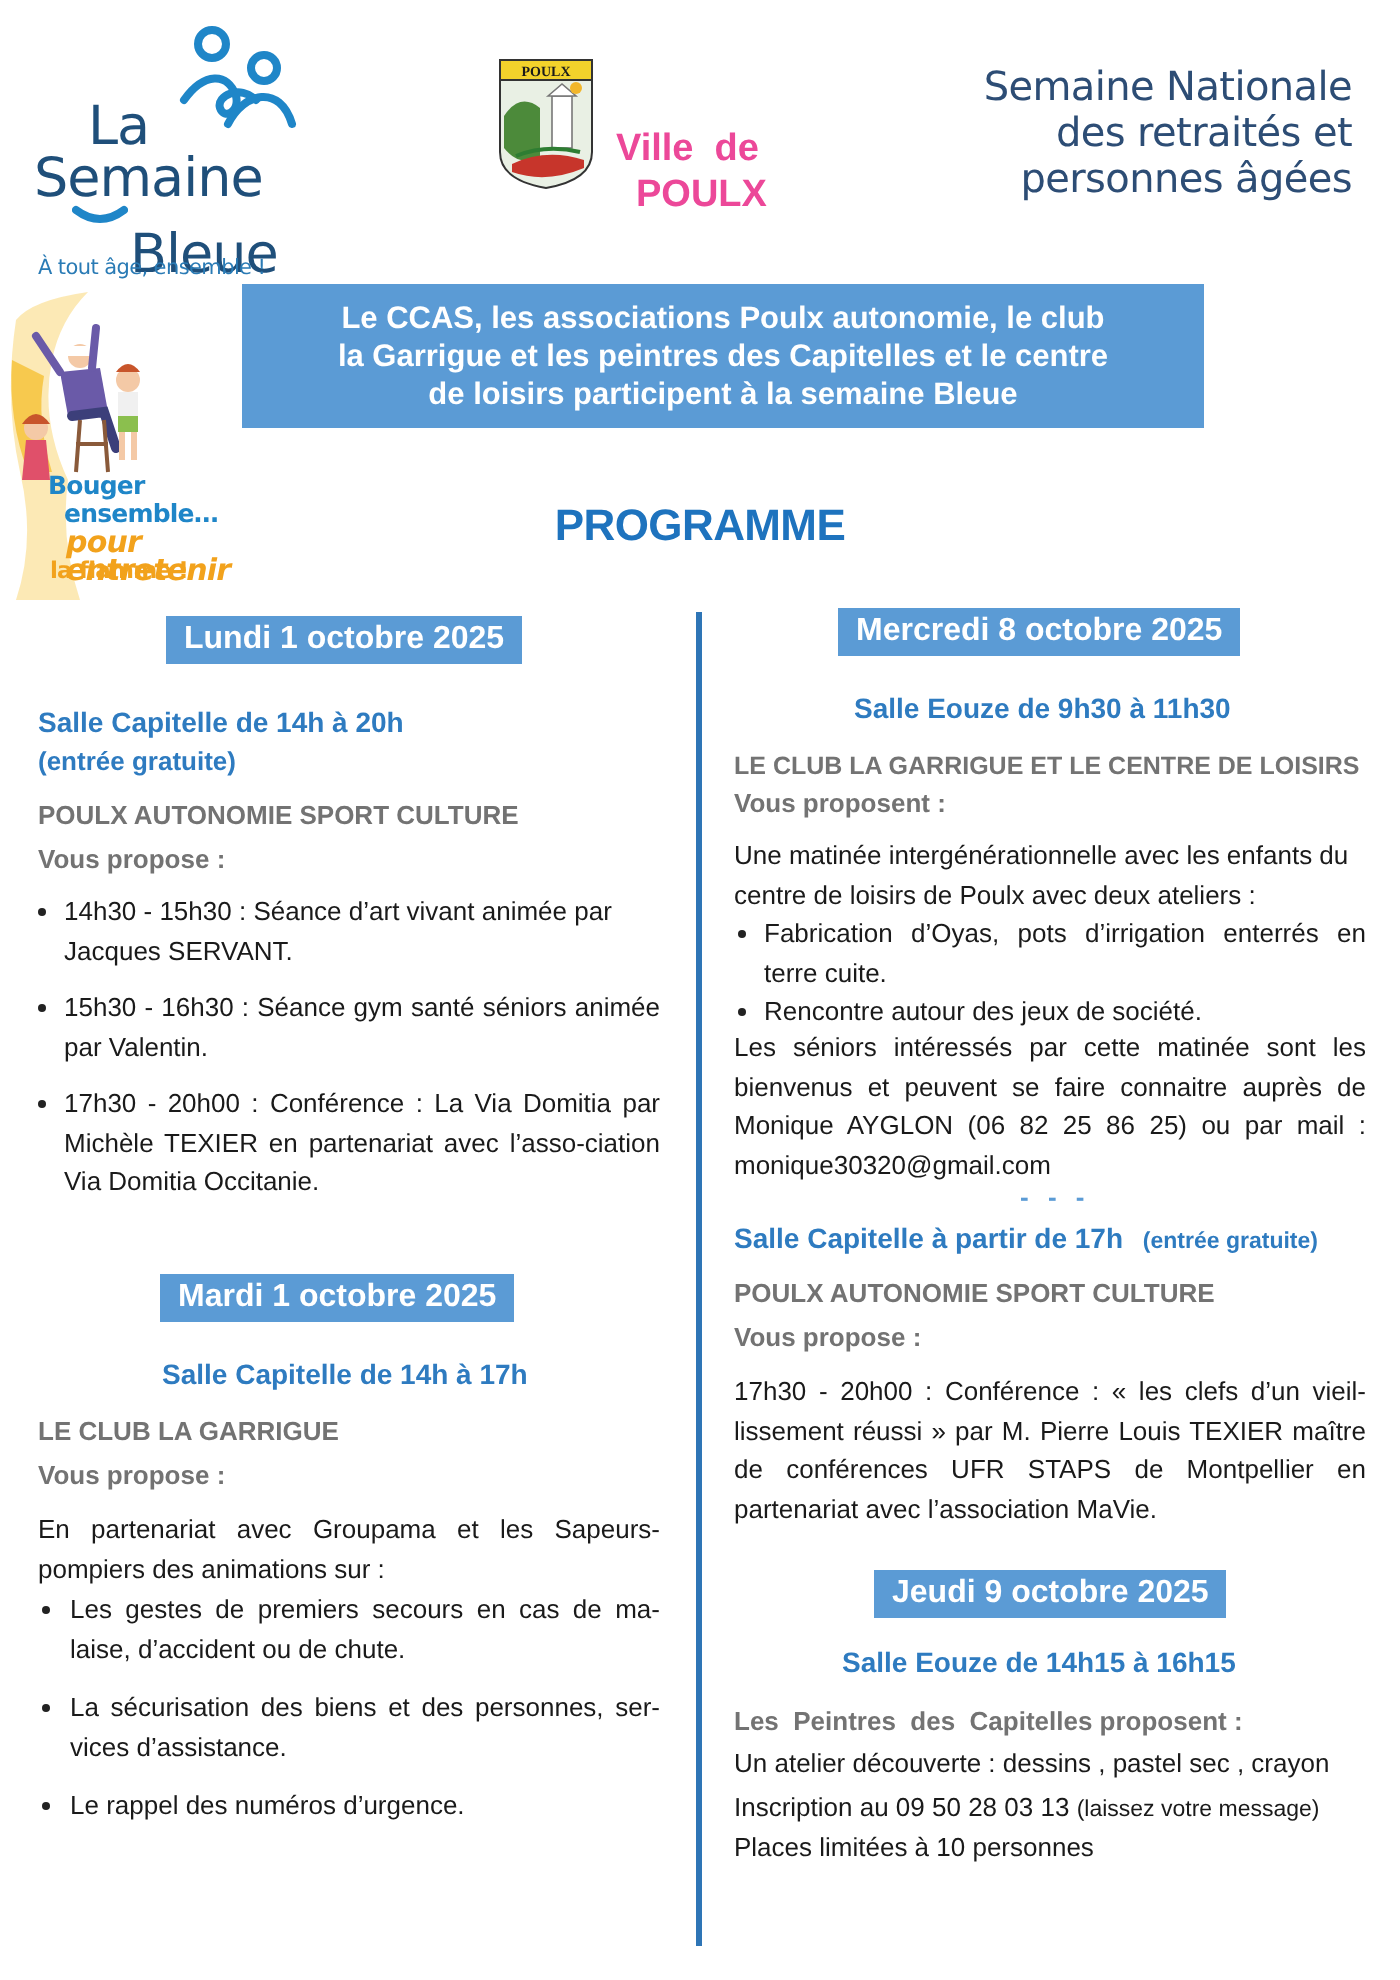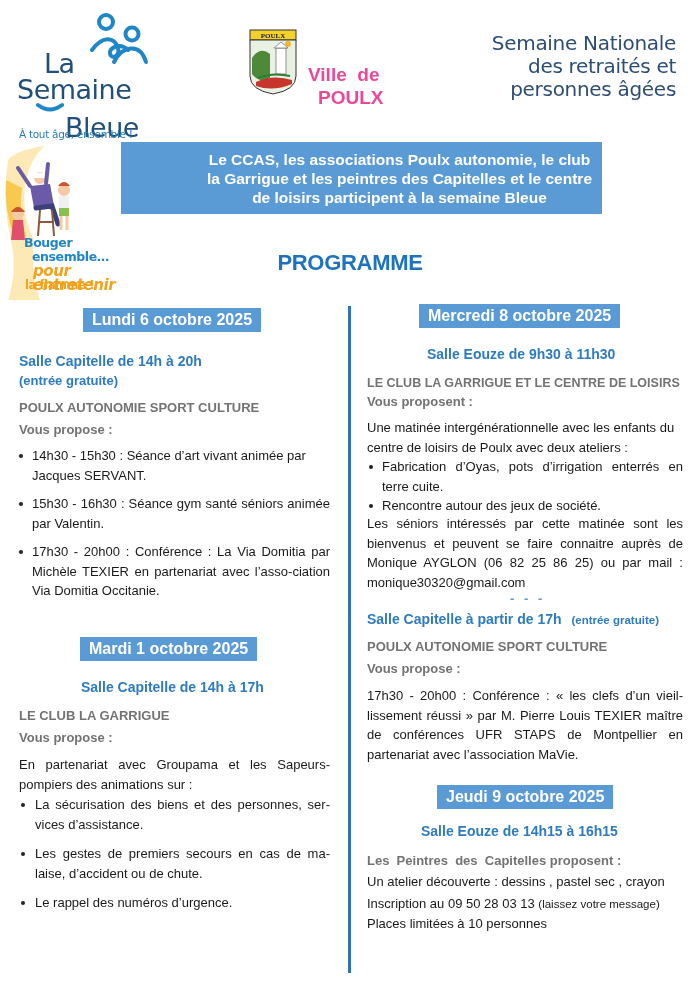--- a/index.html
+++ b/index.html
@@ -40,21 +40,21 @@
   #illus .slogan { position: absolute; font-weight: bold; font-family: "DejaVu Sans", sans-serif; font-size: 12.5px; line-height: 14px; letter-spacing: -0.4px; }
   #illus .s1 { left: 24px; top: 96px; color: #1f86c8; }
   #illus .s2 { left: 32px; top: 110px; color: #1f86c8; }
   #illus .s3 { left: 33px; top: 124px; color: #f2a21c; font-size: 15px; font-style: italic; }
   #illus .s4 { left: 25px; top: 138px; color: #f2a21c; font-size: 11.5px; }
 
   
   #banner {
     left: 121px; top: 142px; width: 481px; height: 72px; background: #5b9bd5;
     color: #ffffff; font-weight: bold; font-size: 15.5px; line-height: 19px;
-    text-align: center; display: flex; align-items: center; justify-content: flex-end;
+    text-align: center; display: flex; align-items: center; justify-content: center;
     box-sizing: border-box; padding: 0 10px;
   }
   #banner span { display: block; }
 
   #programme {
     left: 0; width: 700px; top: 250px; text-align: center;
     font-weight: bold; font-size: 22px; color: #1e73be; letter-spacing: -0.3px;
   }
 
   
@@ -156,41 +156,41 @@
     <span>la Garrigue et les peintres des Capitelles et le centre</span>
     <span>de loisirs participent à la semaine Bleue</span>
   </div>
 </div>
 
 <div id="programme" class="abs">PROGRAMME</div>
 
 <div id="divider" class="abs"></div>
 
 <div>
-  <div class="day-badge" style="left:83px; top:308px;">Lundi 6 octobre 2025</div>
+  <div class="day-badge" style="left:83px; top:308px;">Lundi 1 octobre 2025</div>
   <div class="venue" style="left:19px; top:352px;">Salle Capitelle  de 14h à 20h</div>
   <div class="venue" style="left:19px; top:371px; font-size:13px;">(entrée gratuite)</div>
   <div class="org" style="left:19px; top:399px;">POULX AUTONOMIE SPORT CULTURE</div>
   <div class="org" style="left:19px; top:421px;">Vous propose :</div>
   <ul class="bullet-list" style="left:17px; top:446px; width:313px;">
     <li style="margin-bottom:9px; text-align:left;">14h30 - 15h30 : Séance d’art vivant animée par Jacques SERVANT.</li>
     <li style="margin-bottom:9px;">15h30 - 16h30 : Séance gym santé séniors animée par Valentin.</li>
     <li>17h30 - 20h00 : Conférence :  La Via Domitia par Michèle TEXIER en partenariat avec l’asso-ciation Via Domitia Occitanie.</li>
   </ul>
 </div>
 
 <div>
   <div class="day-badge" style="left:80px; top:637px;">Mardi  1 octobre 2025</div>
   <div class="venue" style="left:81px; top:678px;">Salle Capitelle de 14h à 17h</div>
   <div class="org" style="left:19px; top:707px;">LE CLUB LA GARRIGUE</div>
   <div class="org" style="left:19px; top:729px;">Vous propose :</div>
   <div class="txt just" style="left:19px; top:755px; width:311px;">En partenariat avec Groupama et les Sapeurs-pompiers des animations sur :</div>
   <ul class="bullet-list" style="left:19px; top:795px; width:311px;">
+    <li style="margin-bottom:10px; padding-left:16px;">Les gestes de premiers secours en cas de ma-laise, d’accident ou de chute.</li>
     <li style="margin-bottom:10px; padding-left:16px;">La sécurisation des biens et des personnes, ser-vices d’assistance.</li>
-    <li style="margin-bottom:10px; padding-left:16px;">Les gestes de premiers secours en cas de ma-laise, d’accident ou de chute.</li>
     <li style="padding-left:16px;">Le rappel des numéros d’urgence.</li>
   </ul>
 </div>
 
 <div>
   <div class="day-badge" style="left:419px; top:304px;">Mercredi 8 octobre 2025</div>
   <div class="venue" style="left:427px; top:345px;">Salle Eouze  de 9h30 à 11h30</div>
   <div class="org" style="left:367px; top:374px; font-size:12.5px;">LE CLUB LA GARRIGUE ET LE CENTRE DE LOISIRS</div>
   <div class="org" style="left:367px; top:393px;">Vous proposent :</div>
   <div class="txt" style="left:367px; top:418px; width:316px;">Une matinée intergénérationnelle avec les enfants du centre de loisirs de Poulx avec deux ateliers :</div>

